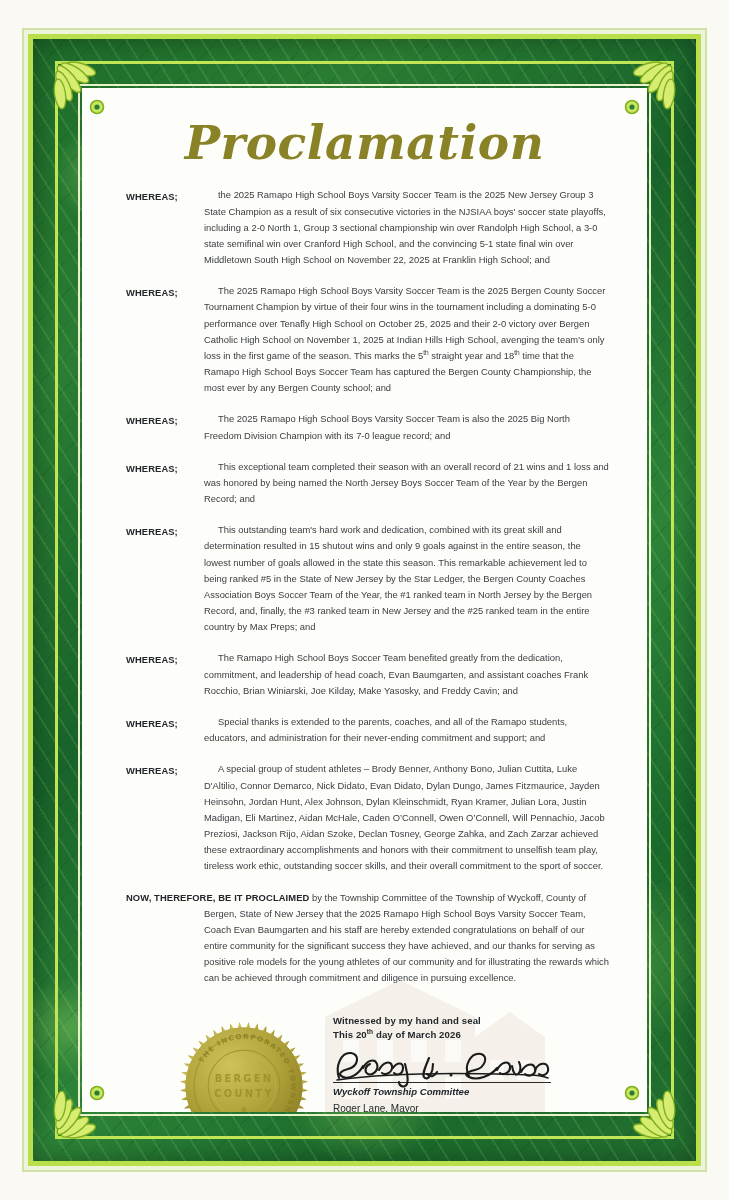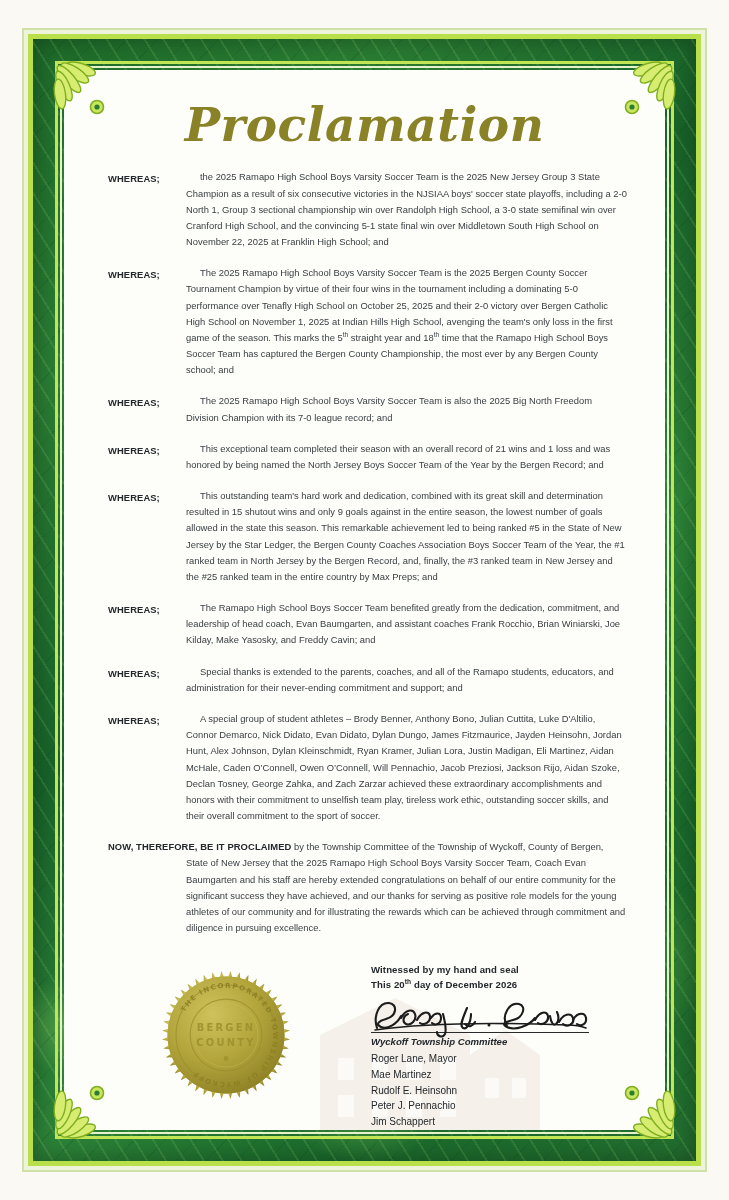--- a/index.html
+++ b/index.html
@@ -52,21 +52,21 @@
     background:
       repeating-linear-gradient(58deg, rgba(175,230,130,.13) 0 2px, transparent 2px 16px),
       repeating-linear-gradient(-46deg, rgba(10,60,20,.16) 0 1px, transparent 1px 22px);
     pointer-events:none;
   }
 
   .frame-inner-lime {
     position: relative;
     width: 100%; height: 100%;
     border: 3px solid #c2e556;
-    padding: 2px;
+    padding: 20px;
     z-index: 2;
   }
   .frame-inner-pale {
     width:100%; height:100%;
     border: 2px solid #e8f2c8;
     padding: 2px;
   }
 
   
   .paper {
@@ -147,21 +147,21 @@
     height: 190px;
   }
   .seal-wrap {
     position: absolute;
     left: 62px; top: 18px;
     width: 132px; height: 132px;
     z-index: 4;
   }
   .sig-block {
     position: absolute;
-    right: 0; top: 12px;
+    right: 20px; top: 12px;
     width: 260px;
     color: #23272b;
   }
   .sig-line1, .sig-line2 {
     font-size: 9.6px;
     font-weight: 700;
     line-height: 1.5;
     letter-spacing: .1px;
   }
   .signature-svg { display:block; margin: 2px 0 0 -4px; }
@@ -344,21 +344,21 @@
                       </text>
                       <text x="70" y="66" text-anchor="middle" font-family="DejaVu Sans, sans-serif" font-size="10.5" font-weight="bold" fill="#9b8e2c" letter-spacing="2.4" opacity=".85">BERGEN</text>
                       <text x="70" y="82" text-anchor="middle" font-family="DejaVu Sans, sans-serif" font-size="10.5" font-weight="bold" fill="#9b8e2c" letter-spacing="2.4" opacity=".85">COUNTY</text>
                       <circle cx="70" cy="95" r="2.6" fill="#9b8e2c" opacity=".7"></circle>
                     </g>
                   </svg>
                 </div>
 
                 <div class="sig-block">
                   <div class="sig-line1">Witnessed by my hand and seal</div>
-                  <div class="sig-line2"><span>This 20</span><sup>th</sup><span> day of December 2026</span></div>
+                  <div class="sig-line2"><span>This 20</span><sup>th</sup><span> day of March 2026</span></div>
 
                   <svg class="signature-svg" width="230" height="44" viewBox="0 0 230 44">
                     <g fill="none" stroke="#1b1b1b" stroke-width="2.1" stroke-linecap="round" stroke-linejoin="round">
                       <path d="M10,34 C6,22 12,8 22,9 C31,10 30,22 19,25 C12,27 8,30 14,33 C20,36 30,30 34,22"></path>
                       <path d="M34,24 C38,16 46,14 48,20 C50,26 44,32 39,30 C35,28 36,22 41,20"></path>
                       <path d="M50,26 C54,18 62,16 63,22 C64,28 57,32 53,29"></path>
                       <path d="M64,24 C68,18 74,18 74,24 C74,30 68,32 65,29"></path>
                       <path d="M76,20 C78,28 80,34 78,40 C76,44 70,43 70,38"></path>
                       <path d="M100,14 C96,24 92,32 96,34 C100,36 104,28 104,20"></path>
                       <path d="M98,30 C102,34 106,32 108,28"></path>

